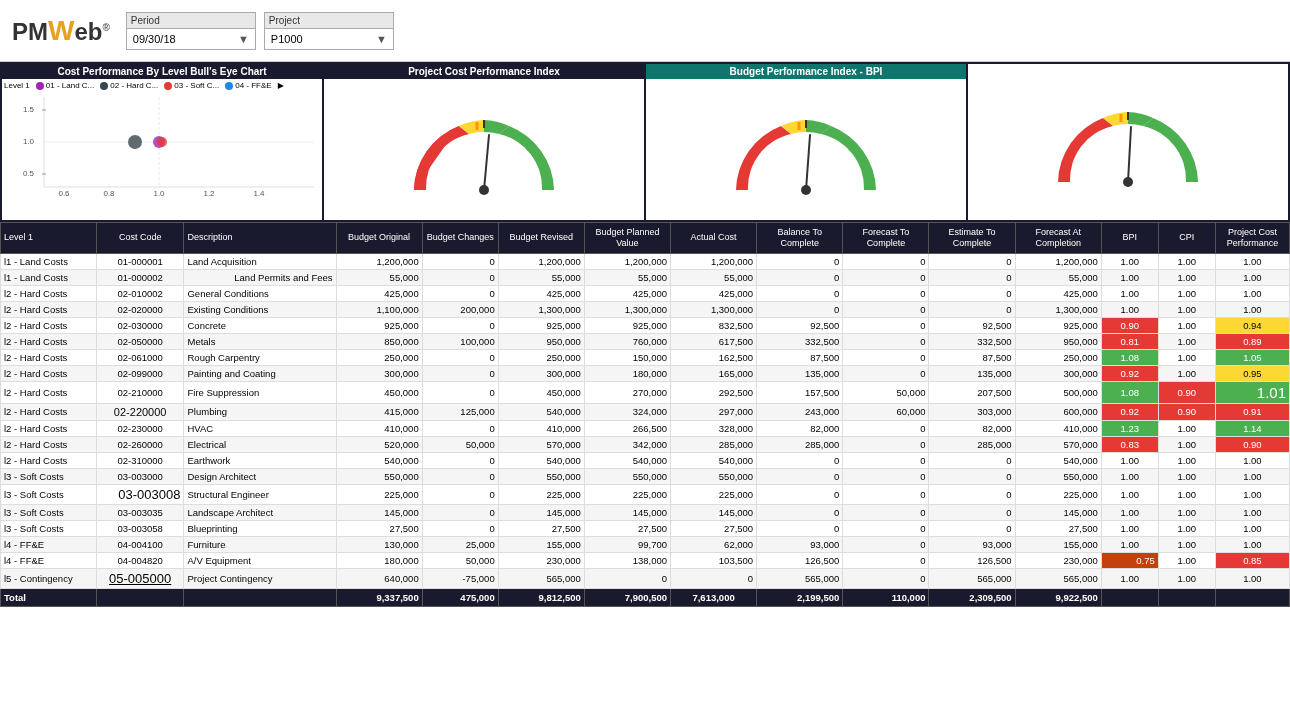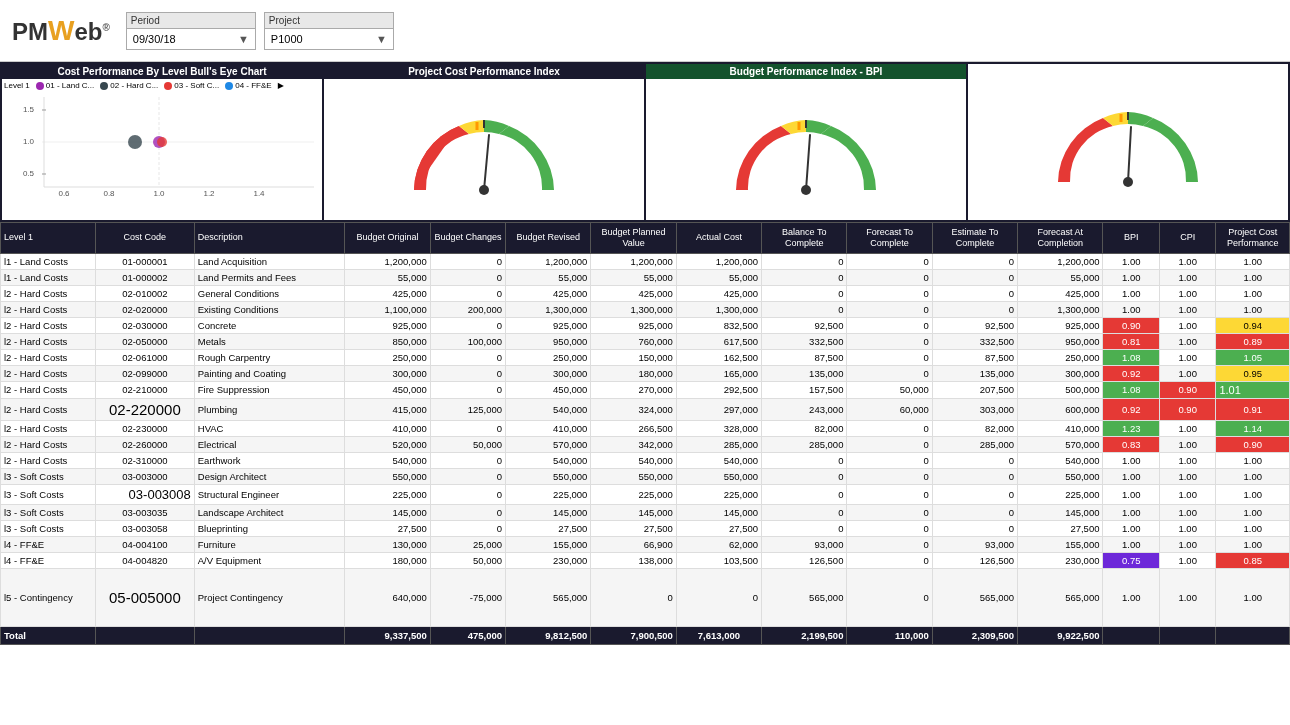--- a/index.html
+++ b/index.html
@@ -111,21 +111,21 @@
 
         <line x1="100" y1="100" x2="105" y2="45" stroke="#333" stroke-width="2" stroke-linecap="round"></line>
         <circle cx="100" cy="100" r="5" fill="#333"></circle>
 
         <line x1="93" y1="32" x2="93" y2="40" stroke="#ff9800" stroke-width="3"></line>
         <line x1="100" y1="30" x2="100" y2="38" stroke="#333" stroke-width="2"></line>
       </svg>
     </div>
   </div>
 
-  <div style="flex:1; background:#14532d; display:flex; flex-direction:column;">
+  <div style="flex:1; background:#0f766e; display:flex; flex-direction:column;">
     <div style="color:#fff; font-size:10px; font-weight:bold; text-align:center; padding:2px;">Budget Performance Index - BPI</div>
     <div style="background:#fff; flex:1; display:flex; align-items:center; justify-content:center;">
       <svg width="200" height="120" viewBox="0 0 200 120">
         <path d="M 30 100 A 70 70 0 0 1 75 36 L 85 44 A 55 55 0 0 0 42 100 Z" fill="#e53935"></path>
         <path d="M 75 36 A 70 70 0 0 1 100 30 L 100 42 A 55 55 0 0 0 85 44 Z" fill="#fdd835"></path>
         <path d="M 100 30 A 70 70 0 0 1 125 36 L 115 44 A 55 55 0 0 0 100 42 Z" fill="#4caf50"></path>
         <path d="M 125 36 A 70 70 0 0 1 170 100 L 158 100 A 55 55 0 0 0 115 44 Z" fill="#4caf50"></path>
         <circle cx="100" cy="100" r="42" fill="#fff"></circle>
         <line x1="100" y1="100" x2="104" y2="45" stroke="#333" stroke-width="2" stroke-linecap="round"></line>
         <circle cx="100" cy="100" r="5" fill="#333"></circle>
@@ -188,21 +188,21 @@
           <td style="padding: 2px 3px; border: 1px solid rgb(221, 221, 221); white-space: nowrap; font-size: 9.5px; text-align: right;">0</td>
           <td style="padding: 2px 3px; border: 1px solid rgb(221, 221, 221); white-space: nowrap; font-size: 9.5px; text-align: right;">0</td>
           <td style="padding: 2px 3px; border: 1px solid rgb(221, 221, 221); white-space: nowrap; font-size: 9.5px; text-align: right;">1,200,000</td>
           <td style="padding: 2px 3px; border: 1px solid rgb(221, 221, 221); white-space: nowrap; font-size: 9.5px; text-align: center;">1.00</td>
           <td style="padding: 2px 3px; border: 1px solid rgb(221, 221, 221); white-space: nowrap; font-size: 9.5px; text-align: center;">1.00</td>
           <td style="padding: 2px 3px; border: 1px solid rgb(221, 221, 221); white-space: nowrap; font-size: 9.5px; text-align: center;">1.00</td>
         </tr>
         <tr style="background: rgb(245, 245, 245);">
           <td style="padding: 2px 3px; border: 1px solid rgb(221, 221, 221); white-space: nowrap; font-size: 9.5px; text-align: left;">l1 - Land Costs</td>
           <td style="padding: 2px 3px; border: 1px solid rgb(221, 221, 221); white-space: nowrap; font-size: 9.5px; text-align: center;">01-000002</td>
-          <td style="padding: 2px 3px; border: 1px solid rgb(221, 221, 221); white-space: nowrap; font-size: 9.5px; text-align: left; margin-top: 31px;">Land Permits and Fees</td>
+          <td style="padding: 2px 3px; border: 1px solid rgb(221, 221, 221); white-space: nowrap; font-size: 9.5px; text-align: right; margin-top: 31px;">Land Permits and Fees</td>
           <td style="padding: 2px 3px; border: 1px solid rgb(221, 221, 221); white-space: nowrap; font-size: 9.5px; text-align: right;">55,000</td>
           <td style="padding: 2px 3px; border: 1px solid rgb(221, 221, 221); white-space: nowrap; font-size: 9.5px; text-align: right;">0</td>
           <td style="padding: 2px 3px; border: 1px solid rgb(221, 221, 221); white-space: nowrap; font-size: 9.5px; text-align: right;">55,000</td>
           <td style="padding: 2px 3px; border: 1px solid rgb(221, 221, 221); white-space: nowrap; font-size: 9.5px; text-align: right;">55,000</td>
           <td style="padding: 2px 3px; border: 1px solid rgb(221, 221, 221); white-space: nowrap; font-size: 9.5px; text-align: right;">55,000</td>
           <td style="padding: 2px 3px; border: 1px solid rgb(221, 221, 221); white-space: nowrap; font-size: 9.5px; text-align: right;">0</td>
           <td style="padding: 2px 3px; border: 1px solid rgb(221, 221, 221); white-space: nowrap; font-size: 9.5px; text-align: right;">0</td>
           <td style="padding: 2px 3px; border: 1px solid rgb(221, 221, 221); white-space: nowrap; font-size: 9.5px; text-align: right;">0</td>
           <td style="padding: 2px 3px; border: 1px solid rgb(221, 221, 221); white-space: nowrap; font-size: 9.5px; text-align: right;">55,000</td>
           <td style="padding: 2px 3px; border: 1px solid rgb(221, 221, 221); white-space: nowrap; font-size: 9.5px; text-align: center;">1.00</td>
@@ -319,25 +319,25 @@
           <td style="padding: 2px 3px; border: 1px solid rgb(221, 221, 221); white-space: nowrap; font-size: 9.5px; text-align: right;">0</td>
           <td style="padding: 2px 3px; border: 1px solid rgb(221, 221, 221); white-space: nowrap; font-size: 9.5px; text-align: right;">450,000</td>
           <td style="padding: 2px 3px; border: 1px solid rgb(221, 221, 221); white-space: nowrap; font-size: 9.5px; text-align: right;">270,000</td>
           <td style="padding: 2px 3px; border: 1px solid rgb(221, 221, 221); white-space: nowrap; font-size: 9.5px; text-align: right;">292,500</td>
           <td style="padding: 2px 3px; border: 1px solid rgb(221, 221, 221); white-space: nowrap; font-size: 9.5px; text-align: right;">157,500</td>
           <td style="padding: 2px 3px; border: 1px solid rgb(221, 221, 221); white-space: nowrap; font-size: 9.5px; text-align: right;">50,000</td>
           <td style="padding: 2px 3px; border: 1px solid rgb(221, 221, 221); white-space: nowrap; font-size: 9.5px; text-align: right;">207,500</td>
           <td style="padding: 2px 3px; border: 1px solid rgb(221, 221, 221); white-space: nowrap; font-size: 9.5px; text-align: right;">500,000</td>
           <td style="padding: 2px 3px; border: 1px solid rgb(221, 221, 221); white-space: nowrap; font-size: 9.5px; background: rgb(76, 175, 80); color: rgb(255, 255, 255); text-align: center;">1.08</td>
           <td style="padding: 2px 3px; border: 1px solid rgb(221, 221, 221); white-space: nowrap; font-size: 9.5px; background: rgb(229, 57, 53); color: rgb(255, 255, 255); text-align: center;">0.90</td>
-          <td style="padding: 2px 3px; border: 1px solid rgb(221, 221, 221); white-space: nowrap; font-size: 11px; background: rgb(76, 175, 80); color: rgb(255, 255, 255); text-align: left;">1.01</td>
-        </tr>
-        <tr style="background: rgb(245, 245, 245);">
-          <td style="padding: 2px 3px; border: 1px solid rgb(221, 221, 221); white-space: nowrap; font-size: 9.5px; text-align: left;">l2 - Hard Costs</td>
-          <td style="padding: 2px 3px; border: 1px solid rgb(221, 221, 221); white-space: nowrap; font-size: 15px; text-align: center;">02-220000</td>
+          <td style="padding: 2px 3px; border: 1px solid rgb(221, 221, 221); white-space: nowrap; font-size: 15px; background: rgb(76, 175, 80); color: rgb(255, 255, 255); text-align: right;">1.01</td>
+        </tr>
+        <tr style="background: rgb(245, 245, 245);">
+          <td style="padding: 2px 3px; border: 1px solid rgb(221, 221, 221); white-space: nowrap; font-size: 9.5px; text-align: left;">l2 - Hard Costs</td>
+          <td style="padding: 2px 3px; border: 1px solid rgb(221, 221, 221); white-space: nowrap; font-size: 11px; text-align: center;">02-220000</td>
           <td style="padding: 2px 3px; border: 1px solid rgb(221, 221, 221); white-space: nowrap; font-size: 9.5px; text-align: left;">Plumbing</td>
           <td style="padding: 2px 3px; border: 1px solid rgb(221, 221, 221); white-space: nowrap; font-size: 9.5px; text-align: right;">415,000</td>
           <td style="padding: 2px 3px; border: 1px solid rgb(221, 221, 221); white-space: nowrap; font-size: 9.5px; text-align: right;">125,000</td>
           <td style="padding: 2px 3px; border: 1px solid rgb(221, 221, 221); white-space: nowrap; font-size: 9.5px; text-align: right;">540,000</td>
           <td style="padding: 2px 3px; border: 1px solid rgb(221, 221, 221); white-space: nowrap; font-size: 9.5px; text-align: right;">324,000</td>
           <td style="padding: 2px 3px; border: 1px solid rgb(221, 221, 221); white-space: nowrap; font-size: 9.5px; text-align: right;">297,000</td>
           <td style="padding: 2px 3px; border: 1px solid rgb(221, 221, 221); white-space: nowrap; font-size: 9.5px; text-align: right;">243,000</td>
           <td style="padding: 2px 3px; border: 1px solid rgb(221, 221, 221); white-space: nowrap; font-size: 9.5px; text-align: right;">60,000</td>
           <td style="padding: 2px 3px; border: 1px solid rgb(221, 221, 221); white-space: nowrap; font-size: 9.5px; text-align: right;">303,000</td>
           <td style="padding: 2px 3px; border: 1px solid rgb(221, 221, 221); white-space: nowrap; font-size: 9.5px; text-align: right;">600,000</td>
@@ -464,21 +464,21 @@
           <td style="padding: 2px 3px; border: 1px solid rgb(221, 221, 221); white-space: nowrap; font-size: 9.5px; text-align: center;">1.00</td>
           <td style="padding: 2px 3px; border: 1px solid rgb(221, 221, 221); white-space: nowrap; font-size: 9.5px; text-align: center;">1.00</td>
         </tr>
         <tr style="background: rgb(245, 245, 245);">
           <td style="padding: 2px 3px; border: 1px solid rgb(221, 221, 221); white-space: nowrap; font-size: 9.5px; text-align: left;">l4 - FF&amp;E</td>
           <td style="padding: 2px 3px; border: 1px solid rgb(221, 221, 221); white-space: nowrap; font-size: 9.5px; text-align: center;">04-004100</td>
           <td style="padding: 2px 3px; border: 1px solid rgb(221, 221, 221); white-space: nowrap; font-size: 9.5px; text-align: left;">Furniture</td>
           <td style="padding: 2px 3px; border: 1px solid rgb(221, 221, 221); white-space: nowrap; font-size: 9.5px; text-align: right;">130,000</td>
           <td style="padding: 2px 3px; border: 1px solid rgb(221, 221, 221); white-space: nowrap; font-size: 9.5px; text-align: right;">25,000</td>
           <td style="padding: 2px 3px; border: 1px solid rgb(221, 221, 221); white-space: nowrap; font-size: 9.5px; text-align: right;">155,000</td>
-          <td style="padding: 2px 3px; border: 1px solid rgb(221, 221, 221); white-space: nowrap; font-size: 9.5px; text-align: right;">66,900</td>
+          <td style="padding: 2px 3px; border: 1px solid rgb(221, 221, 221); white-space: nowrap; font-size: 9.5px; text-align: right;">99,700</td>
           <td style="padding: 2px 3px; border: 1px solid rgb(221, 221, 221); white-space: nowrap; font-size: 9.5px; text-align: right;">62,000</td>
           <td style="padding: 2px 3px; border: 1px solid rgb(221, 221, 221); white-space: nowrap; font-size: 9.5px; text-align: right;">93,000</td>
           <td style="padding: 2px 3px; border: 1px solid rgb(221, 221, 221); white-space: nowrap; font-size: 9.5px; text-align: right;">0</td>
           <td style="padding: 2px 3px; border: 1px solid rgb(221, 221, 221); white-space: nowrap; font-size: 9.5px; text-align: right;">93,000</td>
           <td style="padding: 2px 3px; border: 1px solid rgb(221, 221, 221); white-space: nowrap; font-size: 9.5px; text-align: right;">155,000</td>
           <td style="padding: 2px 3px; border: 1px solid rgb(221, 221, 221); white-space: nowrap; font-size: 9.5px; text-align: center;">1.00</td>
           <td style="padding: 2px 3px; border: 1px solid rgb(221, 221, 221); white-space: nowrap; font-size: 9.5px; text-align: center;">1.00</td>
           <td style="padding: 2px 3px; border: 1px solid rgb(221, 221, 221); white-space: nowrap; font-size: 9.5px; text-align: center;">1.00</td>
         </tr>
         <tr style="background: rgb(255, 255, 255);">
@@ -487,27 +487,27 @@
           <td style="padding: 2px 3px; border: 1px solid rgb(221, 221, 221); white-space: nowrap; font-size: 9.5px; text-align: left;">A/V Equipment</td>
           <td style="padding: 2px 3px; border: 1px solid rgb(221, 221, 221); white-space: nowrap; font-size: 9.5px; text-align: right;">180,000</td>
           <td style="padding: 2px 3px; border: 1px solid rgb(221, 221, 221); white-space: nowrap; font-size: 9.5px; text-align: right;">50,000</td>
           <td style="padding: 2px 3px; border: 1px solid rgb(221, 221, 221); white-space: nowrap; font-size: 9.5px; text-align: right;">230,000</td>
           <td style="padding: 2px 3px; border: 1px solid rgb(221, 221, 221); white-space: nowrap; font-size: 9.5px; text-align: right;">138,000</td>
           <td style="padding: 2px 3px; border: 1px solid rgb(221, 221, 221); white-space: nowrap; font-size: 9.5px; text-align: right;">103,500</td>
           <td style="padding: 2px 3px; border: 1px solid rgb(221, 221, 221); white-space: nowrap; font-size: 9.5px; text-align: right;">126,500</td>
           <td style="padding: 2px 3px; border: 1px solid rgb(221, 221, 221); white-space: nowrap; font-size: 9.5px; text-align: right;">0</td>
           <td style="padding: 2px 3px; border: 1px solid rgb(221, 221, 221); white-space: nowrap; font-size: 9.5px; text-align: right;">126,500</td>
           <td style="padding: 2px 3px; border: 1px solid rgb(221, 221, 221); white-space: nowrap; font-size: 9.5px; text-align: right;">230,000</td>
-          <td style="padding: 2px 3px; border: 1px solid rgb(221, 221, 221); white-space: nowrap; font-size: 9.5px; background: #6d28d9; color: rgb(255, 255, 255); text-align: center;">0.75</td>
+          <td style="padding: 2px 3px; border: 1px solid rgb(221, 221, 221); white-space: nowrap; font-size: 9.5px; background: #c2410c; color: rgb(255, 255, 255); text-align: right;">0.75</td>
           <td style="padding: 2px 3px; border: 1px solid rgb(221, 221, 221); white-space: nowrap; font-size: 9.5px; text-align: center;">1.00</td>
           <td style="padding: 2px 3px; border: 1px solid rgb(221, 221, 221); white-space: nowrap; font-size: 9.5px; background: rgb(229, 57, 53); color: rgb(255, 255, 255); text-align: center;">0.85</td>
         </tr>
         <tr style="background: rgb(245, 245, 245);">
           <td style="padding: 2px 3px; border: 1px solid rgb(221, 221, 221); white-space: nowrap; font-size: 9.5px; text-align: left;">l5 - Contingency</td>
-          <td style="padding: 20px 3px; border: 1px solid rgb(221, 221, 221); white-space: nowrap; font-size: 15px; text-align: center;">05-005000</td>
+          <td style="padding: 2px 3px; border: 1px solid rgb(221, 221, 221); white-space: nowrap; font-size: 13px; text-align: center; text-decoration: underline;">05-005000</td>
           <td style="padding: 2px 3px; border: 1px solid rgb(221, 221, 221); white-space: nowrap; font-size: 9.5px; text-align: left;">Project Contingency</td>
           <td style="padding: 2px 3px; border: 1px solid rgb(221, 221, 221); white-space: nowrap; font-size: 9.5px; text-align: right;">640,000</td>
           <td style="padding: 2px 3px; border: 1px solid rgb(221, 221, 221); white-space: nowrap; font-size: 9.5px; text-align: right;">-75,000</td>
           <td style="padding: 2px 3px; border: 1px solid rgb(221, 221, 221); white-space: nowrap; font-size: 9.5px; text-align: right;">565,000</td>
           <td style="padding: 2px 3px; border: 1px solid rgb(221, 221, 221); white-space: nowrap; font-size: 9.5px; text-align: right;">0</td>
           <td style="padding: 2px 3px; border: 1px solid rgb(221, 221, 221); white-space: nowrap; font-size: 9.5px; text-align: right;">0</td>
           <td style="padding: 2px 3px; border: 1px solid rgb(221, 221, 221); white-space: nowrap; font-size: 9.5px; text-align: right;">565,000</td>
           <td style="padding: 2px 3px; border: 1px solid rgb(221, 221, 221); white-space: nowrap; font-size: 9.5px; text-align: right;">0</td>
           <td style="padding: 2px 3px; border: 1px solid rgb(221, 221, 221); white-space: nowrap; font-size: 9.5px; text-align: right;">565,000</td>
           <td style="padding: 2px 3px; border: 1px solid rgb(221, 221, 221); white-space: nowrap; font-size: 9.5px; text-align: right;">565,000</td>

